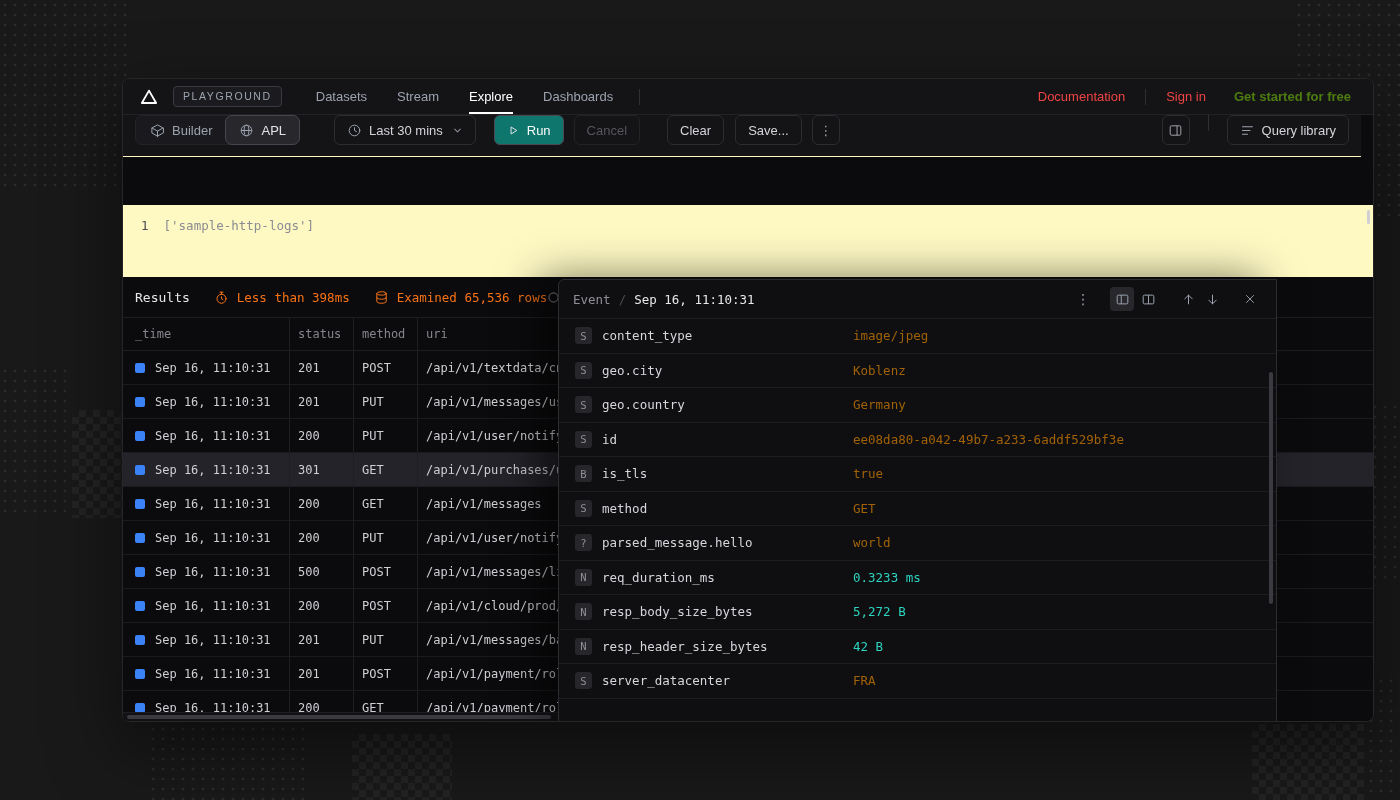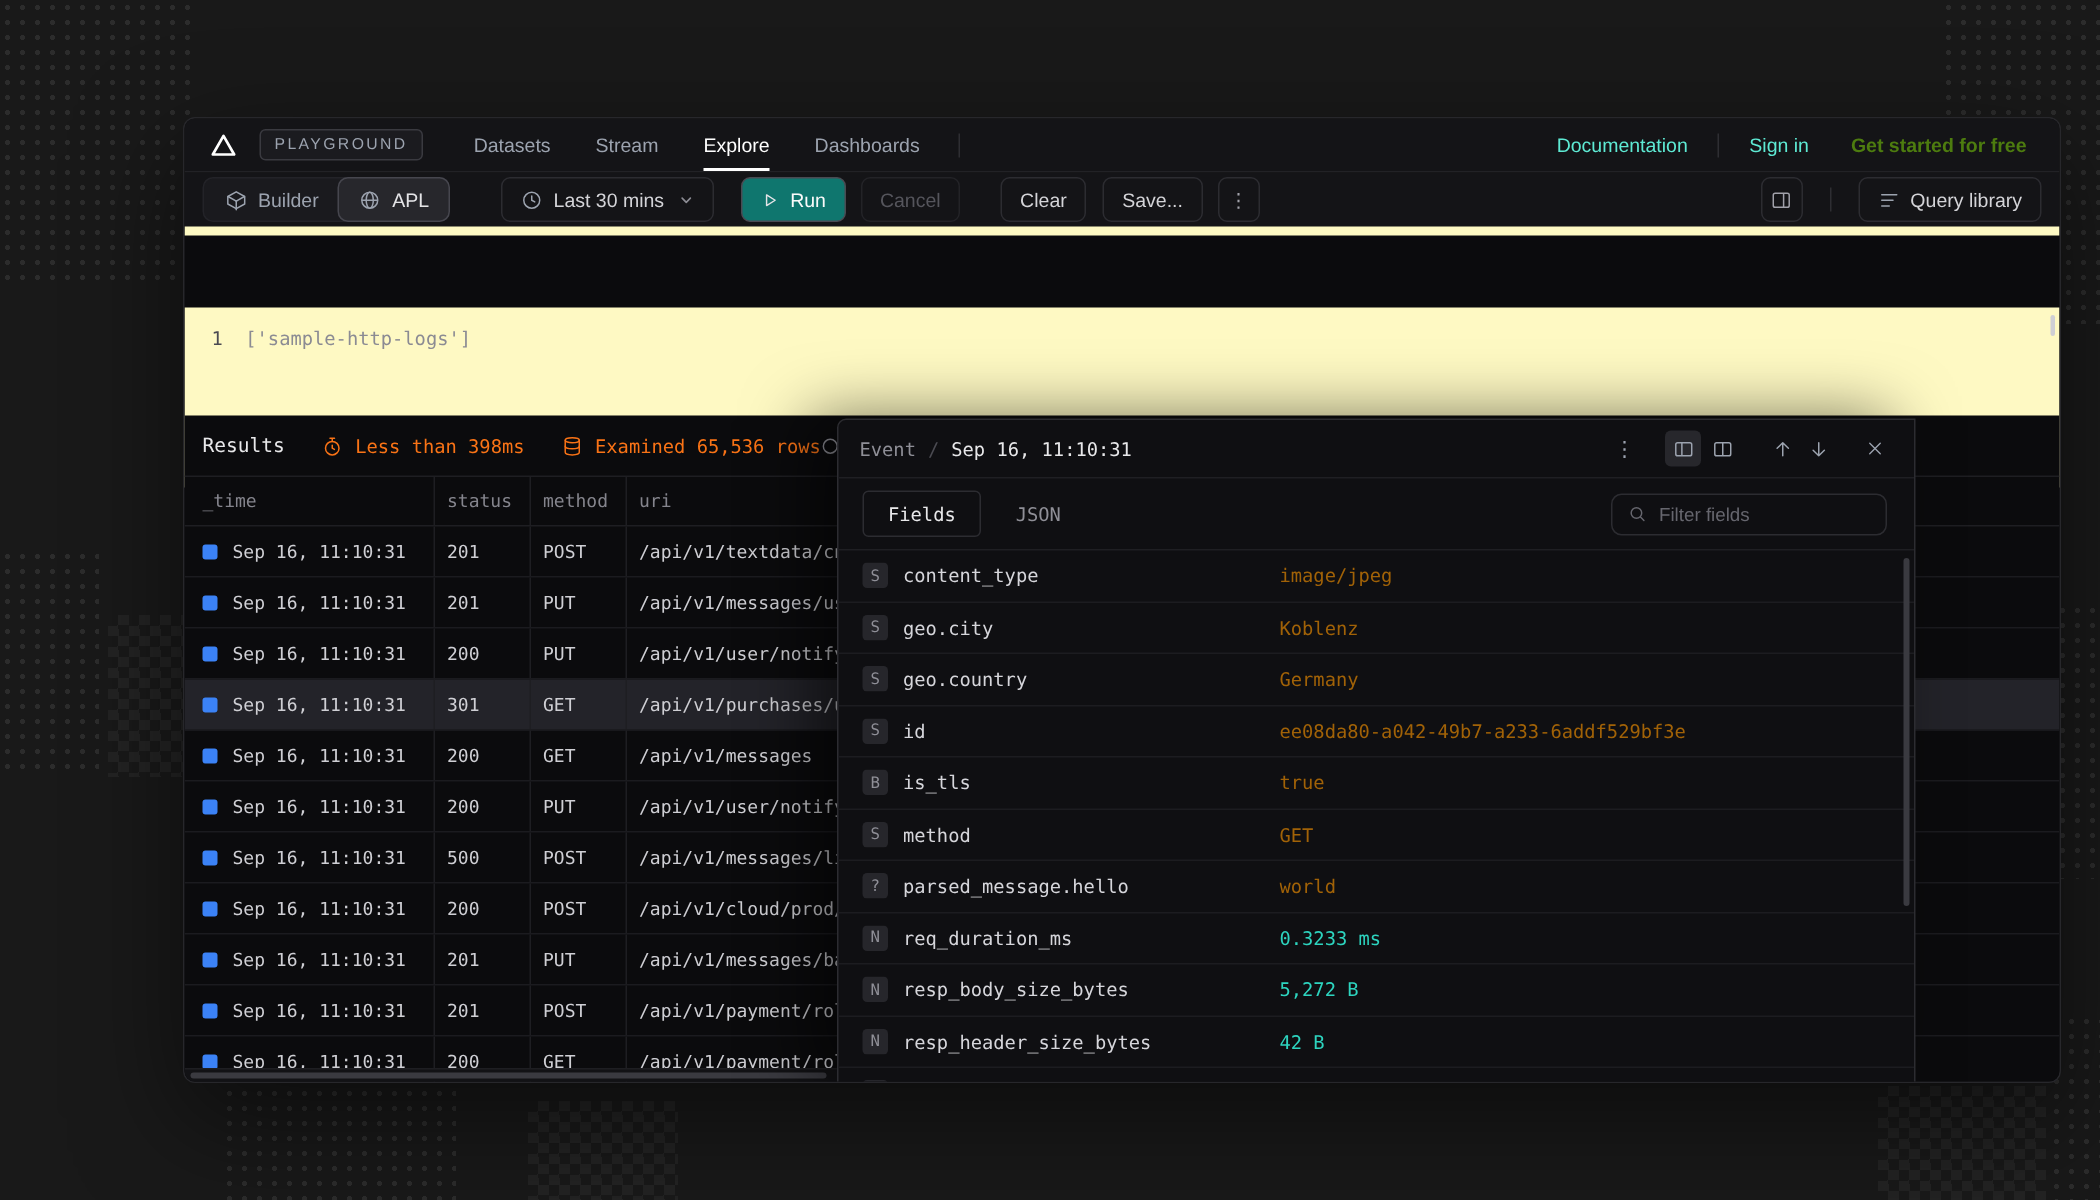--- a/index.html
+++ b/index.html
@@ -35,28 +35,28 @@
     border:1px solid #3a3a40; background:#1b1b1f; padding:3px 9px 4px;
     border-radius:4px; margin-right:34px; white-space:nowrap;
   }
   .links { display:flex; gap:30px; height:100%; align-items:stretch; }
   .navlink { font-size:13px; color:#9ca3af; display:flex; align-items:center; position:relative; cursor:pointer; white-space:nowrap; }
   .navlink.active { color:#ffffff; }
   .navlink.active::after { content:""; position:absolute; left:0; right:0; bottom:0; height:2px; background:#ffffff; }
   .vdiv { width:1px; height:16px; background:#2e2e33; flex:none; }
   .nav .vdiv.after-links { margin-left:26px; }
   .nav-right { margin-left:auto; display:flex; align-items:center; gap:20px; }
-  .nav-right a { font-size:13px; color:#5eead4; cursor:pointer; white-space:nowrap; text-decoration:none; }
+  .nav-right a { font-size:13px; color:#ef4444; cursor:pointer; white-space:nowrap; text-decoration:none; }
   .nav-right a.cta { color:#4d7c0f; font-weight:700; margin-left:8px; }
 
   
   .toolbar {
-    position:absolute; top:36px; left:0; right:0; height:42px;
-    background:#141417; border-bottom:6px solid #fef9c3;
-    display:flex; align-items:center; padding:0 12px;
+    position:absolute; top:36px; left:0; right:12px; height:42px;
+    background:#141417; border-bottom:1px solid #fef9c3;
+    display:flex; align-items:flex-start; padding:0 12px;
   }
   .seg { display:flex; align-items:center; background:#1a1a1e; border:1px solid #232328; border-radius:7px; height:30px; margin-right:34px; }
   .seg-item { display:flex; align-items:center; gap:7px; padding:0 13px; height:30px; font-size:13px; color:#9ca3af; cursor:pointer; border-radius:7px; border:1px solid transparent; }
   .seg-item.active { background:#27272c; color:#e4e4e7; border-color:#46464e; margin:-1px; height:30px; }
   .tbtn {
     height:30px; display:flex; align-items:center; gap:7px; padding:0 12px;
     border:1px solid #2c2c31; border-radius:6px; background:transparent;
     color:#d4d4d8; font-size:13px; cursor:pointer; white-space:nowrap;
   }
   .tbtn.run { background:#0f766e; border-color:#4a4a52; color:#fafafa; margin-right:10px; }
@@ -460,36 +460,20 @@
             <path d="M12 5v14m-6-6 6 6 6-6"></path>
           </svg>
       </span>
       <span class="ph-icon">
         <svg width="14" height="14" viewBox="0 0 24 24" fill="none" stroke="currentColor" stroke-width="1.6" stroke-linecap="round">
             <path d="M6 6l12 12M18 6 6 18"></path>
           </svg>
       </span>
     </div>
 
-    <div class="tabs">
-
-        <span class="tab active">Fields</span>
-
-        <span class="tab">JSON</span>
-
-      <span class="filter">
-        <span>
-          <svg width="13" height="13" viewBox="0 0 24 24" fill="none" stroke="currentColor" stroke-width="1.8" stroke-linecap="round">
-              <circle cx="11" cy="11" r="6.5"></circle>
-              <path d="m16 16 4.2 4.2"></path>
-            </svg>
-        </span>
-        <input type="text" placeholder="Filter fields" style="">
-      </span>
-    </div>
 
     <div class="fields">
 
         <div class="frow">
           <div class="fname">
             <span class="fbadge">S</span>
             <span>content_type</span>
           </div>
           <div class="fvalue">image/jpeg</div>
         </div>

